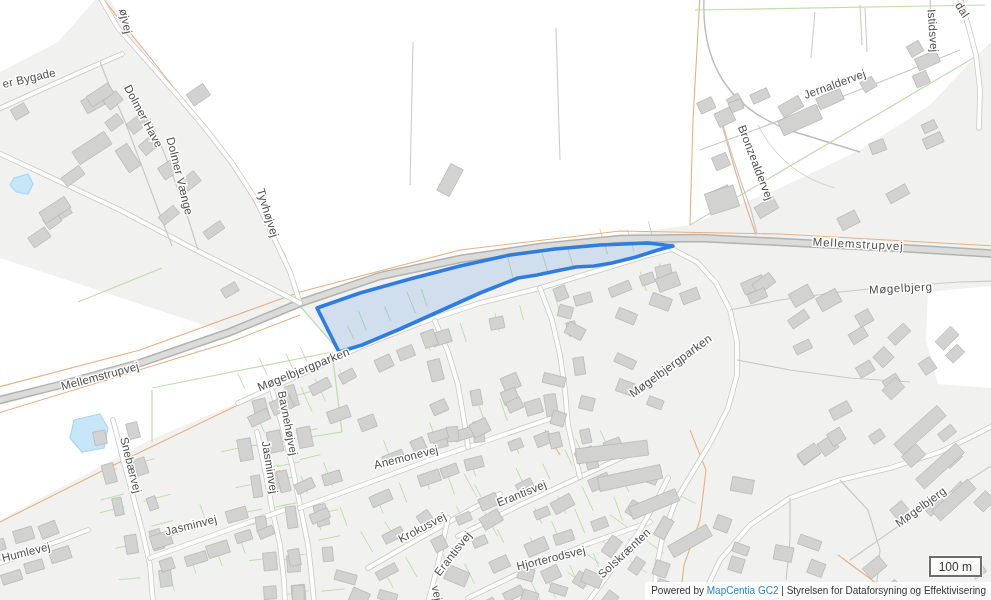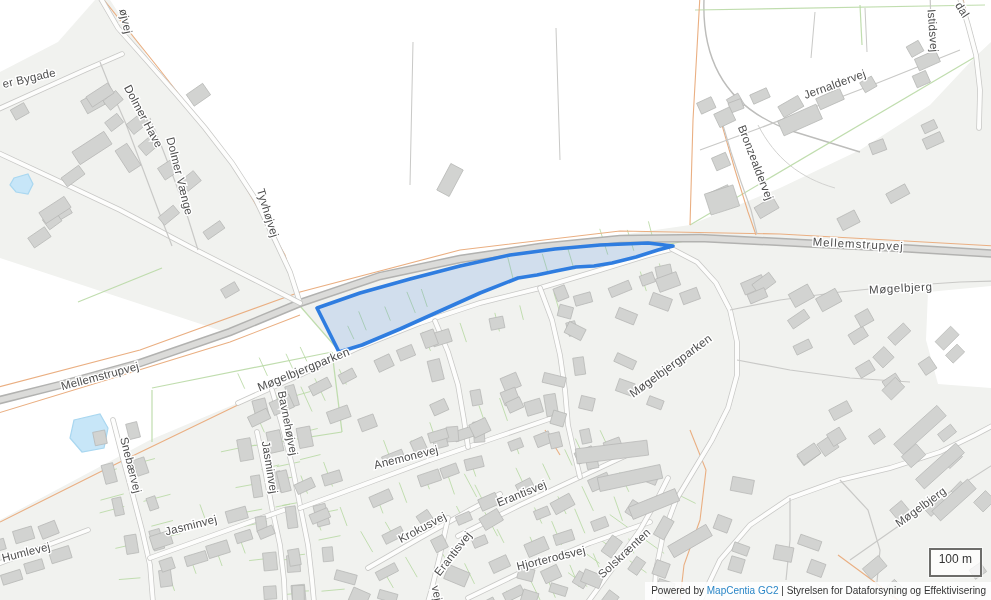--- a/index.html
+++ b/index.html
@@ -3,21 +3,21 @@
 <meta charset="utf-8">
 <style>
   html,body{margin:0;padding:0;background:#fff;}
   .map{position:relative;width:991px;height:600px;overflow:hidden;background:#f1f2ef;
        font-family:"Liberation Sans",sans-serif;cursor:grab;}
   .map svg{position:absolute;left:0;top:0;}
   .street-label{fill:#4e4e4e;stroke:#ffffff;stroke-width:2.8px;paint-order:stroke;
                 font-family:"Liberation Sans",sans-serif;}
   .scale-ctl{position:absolute;right:9px;bottom:23px;background:rgba(255,255,255,0.75);
              border:2px solid #6d6d6a;box-shadow:0 0 0 1px rgba(255,255,255,.6);
-             font-size:12px;color:#333;padding:2px 8px 8px 8px;line-height:15px;white-space:nowrap;}
+             font-size:12px;color:#333;padding:2px 8px 0 8px;line-height:15px;white-space:nowrap;}
   .attrib{position:absolute;right:0;bottom:0;background:rgba(255,255,255,0.85);
           font-size:10px;color:#333;padding:2px 5px 3px 6px;line-height:13px;white-space:nowrap;}
   .attrib a{color:#2a86c7;text-decoration:none;}
 </style>
 </head>
 <body>
 
 <div class="map">
   <svg id="mapsvg" width="991" height="600" viewBox="0 0 991 600">
     <g id="L-fields">

